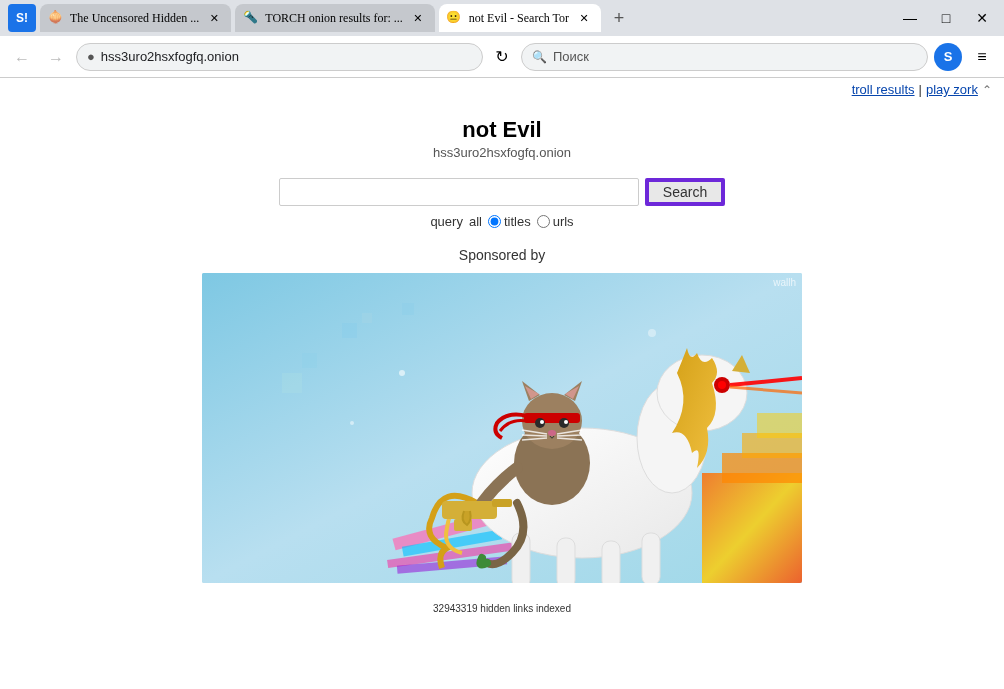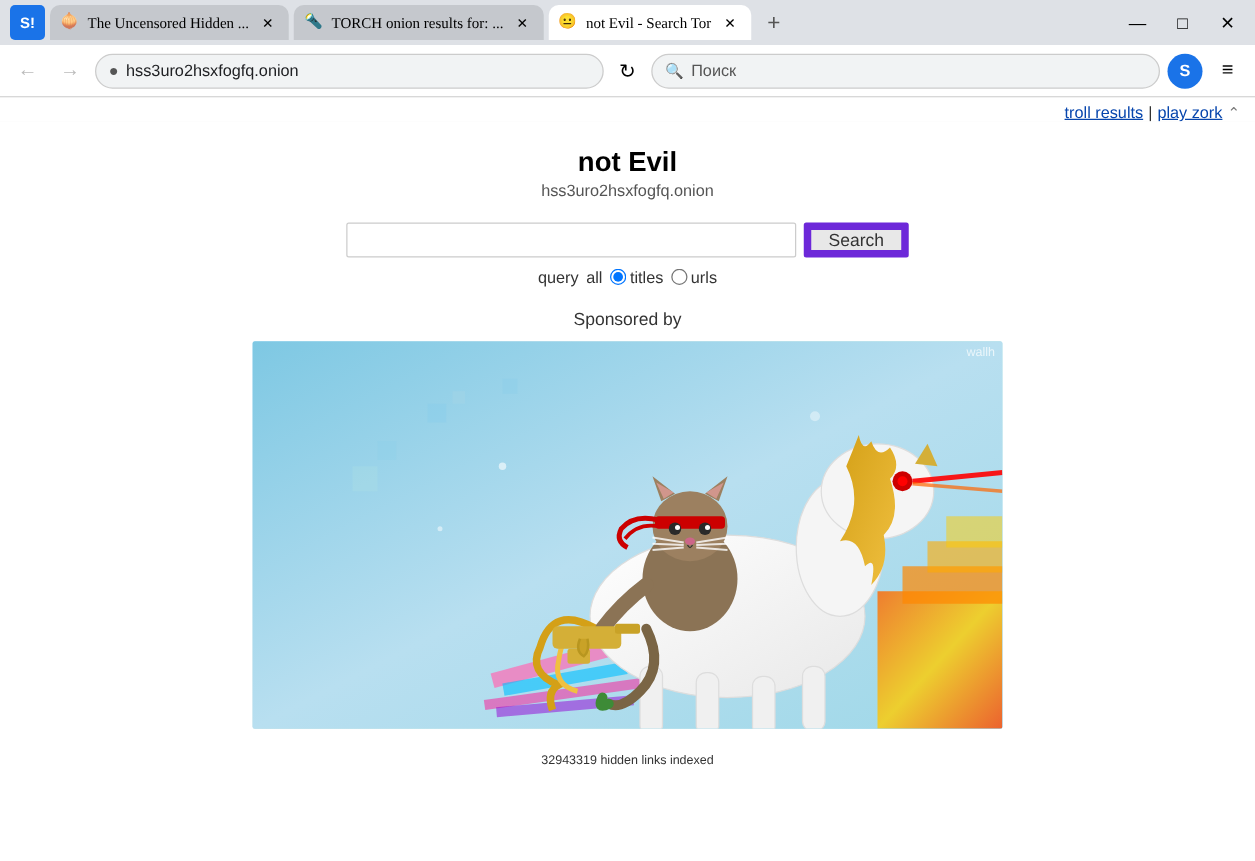--- a/index.html
+++ b/index.html
@@ -100,21 +100,21 @@
 
     
     .search-form {
       display: flex; gap: 6px; margin-top: 18px; align-items: center;
     }
     .search-input {
       width: 360px; height: 28px; border: 1px solid #ccc; border-radius: 2px;
       padding: 0 8px; font-size: 14px; outline: none;
     }
     .search-btn {
-      height: 28px; padding: 0 14px; background: #e8e8e8; border: 6px solid #6d28d9;
+      height: 28px; padding: 0 14px; background: #e8e8e8; border: 4px solid #6d28d9;
       border-radius: 2px; font-size: 14px; cursor: pointer; color: #333;
     }
 
     
     .search-options {
       display: flex; align-items: flex-end; gap: 6px; margin-top: 8px;
       font-size: 13px; color: #333;
     }
     .radio-item { display: flex; align-items: center; gap: 3px; }
     .radio-item input { cursor: pointer; }

